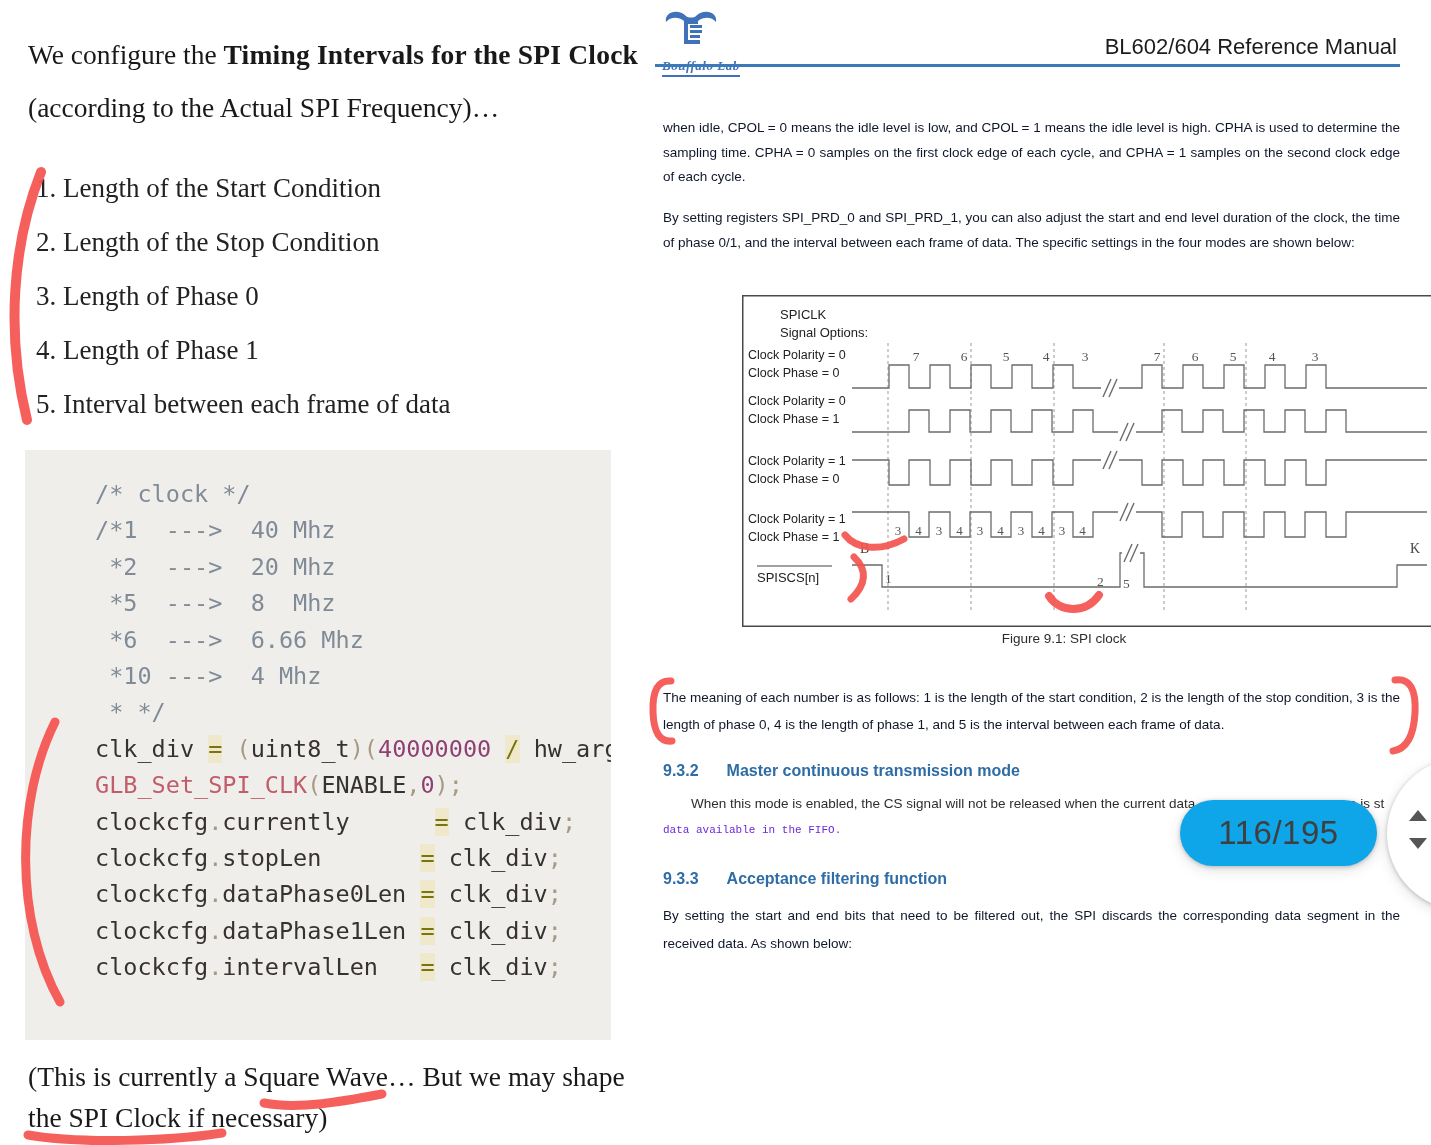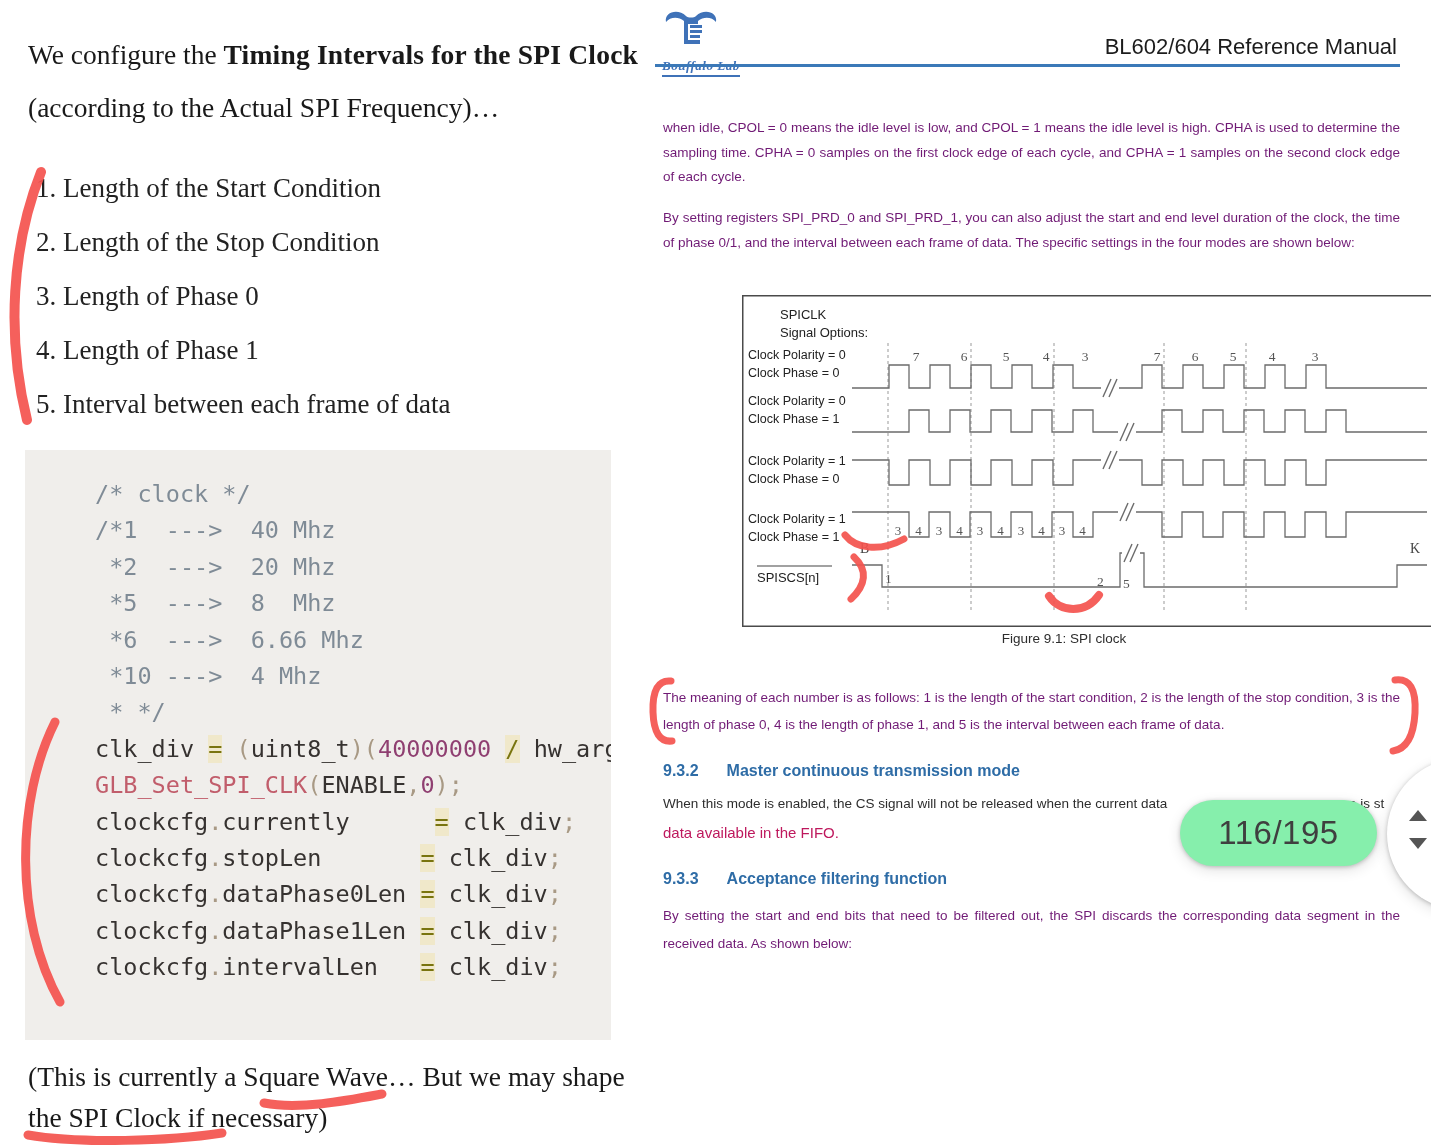--- a/index.html
+++ b/index.html
@@ -27,38 +27,38 @@
   .outro{left:28px;top:1056px;width:604px;font-family:"Liberation Serif",serif;
          font-size:27.5px;line-height:41px;color:#191919;}
 
   
   .pdf-title{top:34px;right:34px;font-size:22px;color:#1c1c1c;}
   .pdf-rule{left:655px;top:64px;width:745px;height:3px;background:#3b79b8;}
   .logo{left:662px;top:8px;width:120px;}
   .logo-script{font-family:"Liberation Serif",serif;font-style:italic;font-weight:bold;
                color:#3f72b8;font-size:13px;letter-spacing:.5px;border-bottom:2px solid #3f72b8;
                display:inline-block;padding-bottom:1px;}
-  .pdf-para{left:663px;width:737px;font-size:13.5px;line-height:24.5px;color:#701a75;
+  .pdf-para{left:663px;width:737px;font-size:13.5px;line-height:24.5px;color:#0f172a;
             text-align:justify;}
   .p1{top:116px;}
   .p2{top:206px;}
   .figure-wrap{left:710px;top:295px;width:708px;height:332px;padding-left:32px;}
   .fig-caption{left:710px;top:631px;width:708px;text-align:center;font-size:13.5px;color:#2d2d2d;}
   .meaning{top:685px;line-height:26.5px;text-align:justify;}
   .sec-head{left:663px;font-size:16px;font-weight:bold;color:#2e6ca6;}
   .h932{top:762px;}
   .h933{top:870px;}
   .sec-head .num{margin-right:28px;}
-  .p932-l1{left:663px;top:796px;font-size:13.5px;color:#2d2d2d;white-space:nowrap;}
+  .p932-l1{left:691px;top:796px;font-size:13.5px;color:#2d2d2d;white-space:nowrap;}
   .p932-frag{left:1349px;top:796px;font-size:13.5px;color:#2d2d2d;}
-  .p932-l2{left:663px;top:824px;font-size:15px;color:#be185d;}
+  .p932-l2{left:663px;top:824px;font-size:11px;color:#6d28d9;font-family:Liberation Mono, monospace;}
   .p933{top:902px;line-height:27.5px;}
 
   
-  .page-pill{left:1180px;top:800px;width:197px;height:66px;background:#86efac;border-radius:33px;
+  .page-pill{left:1180px;top:800px;width:197px;height:66px;background:#0ea5e9;border-radius:33px;
              box-shadow:0 1px 4px rgba(0,0,0,.22),0 4px 14px rgba(0,0,0,.12);
              display:flex;align-items:center;justify-content:center;
              font-size:33px;color:#3f3f3f;letter-spacing:.5px;}
   .scrub-fab{left:1387px;top:758px;width:152px;height:152px;background:#fff;border-radius:50%;
              box-shadow:0 1px 4px rgba(0,0,0,.22),0 4px 14px rgba(0,0,0,.12);}
   .chev{position:absolute;width:0;height:0;border-left:9px solid transparent;border-right:9px solid transparent;}
   .chev-up{left:22px;top:52px;border-bottom:11px solid #555;}
   .chev-dn{left:22px;top:80px;border-top:11px solid #555;}
 
   .overlay{left:0;top:0;width:1431px;height:1145px;pointer-events:none;}

